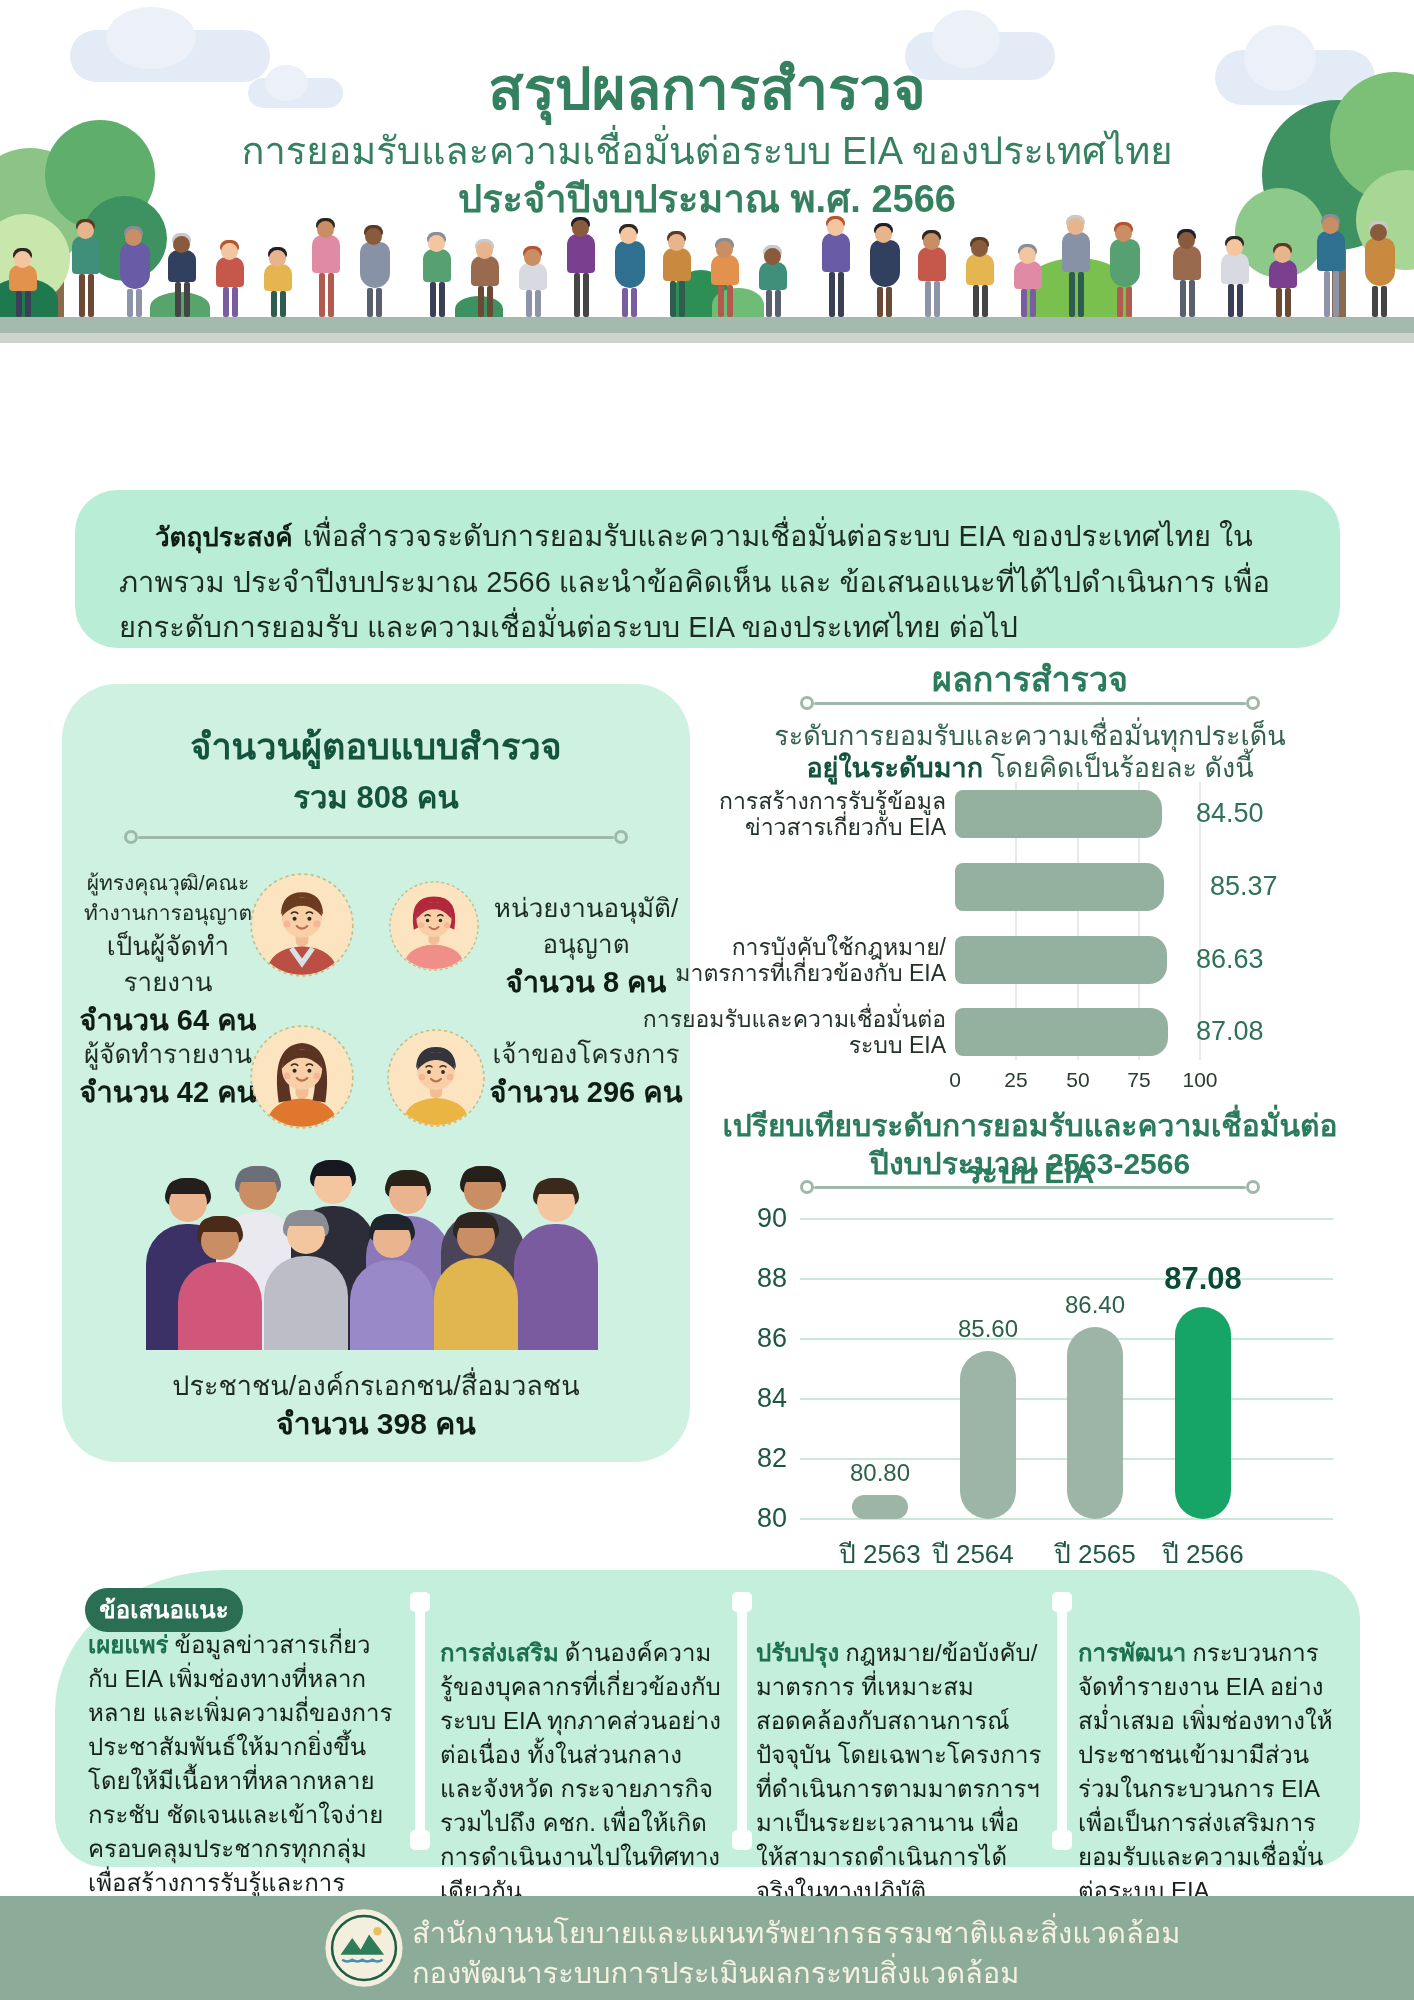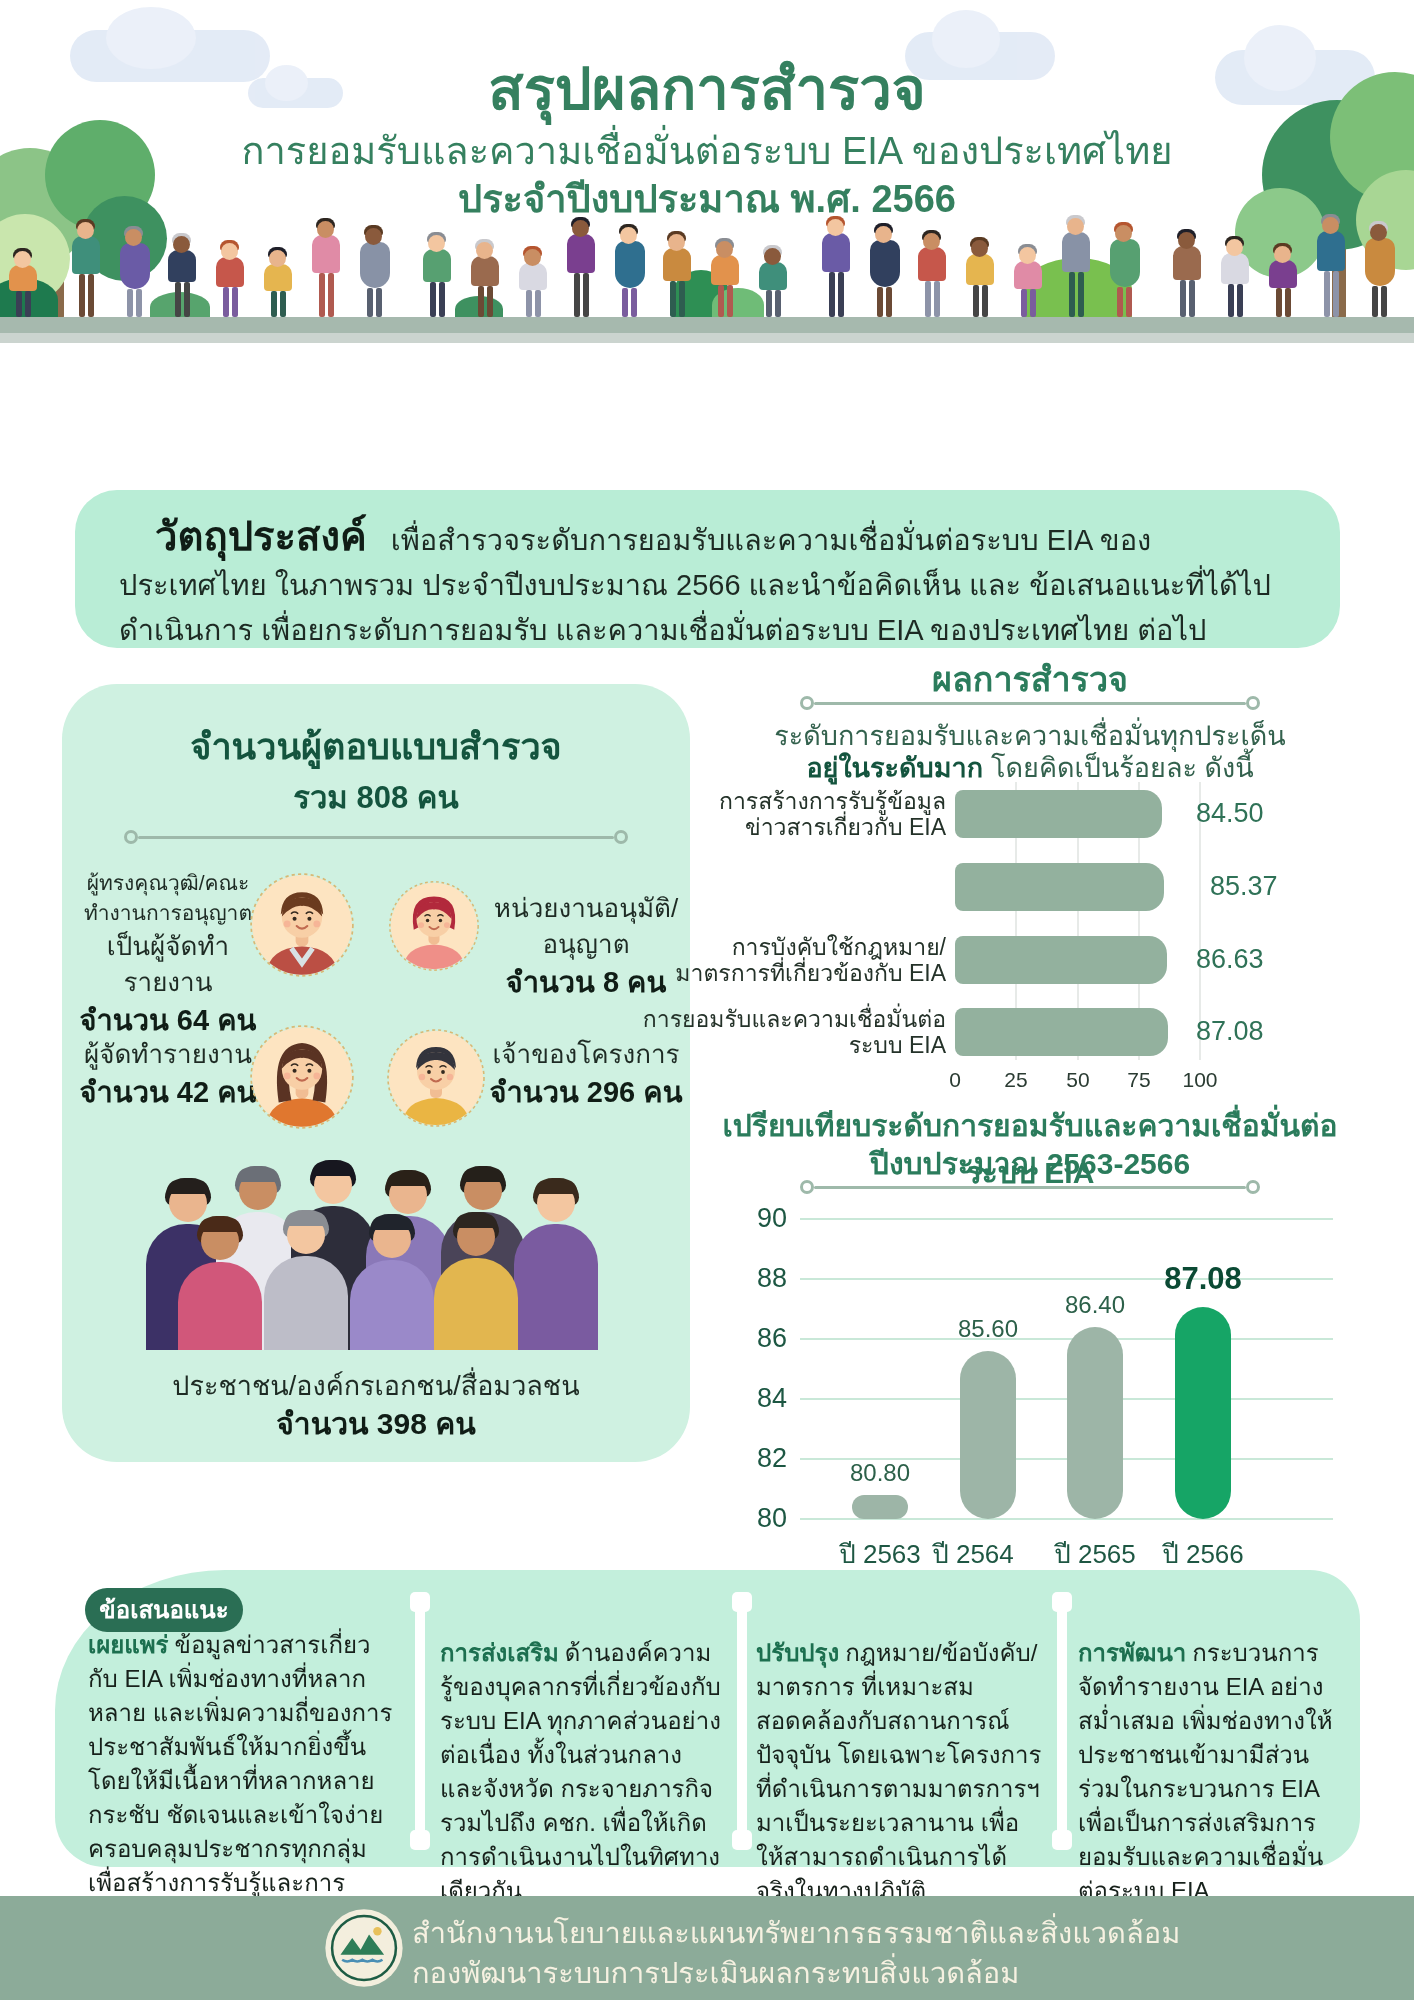--- a/index.html
+++ b/index.html
@@ -24,21 +24,21 @@
   .bush{position:absolute;border-radius:50% 50% 8% 8%;}
   .ground1{position:absolute;left:0;top:317px;width:1414px;height:16px;background:#a6b9ae;}
   .ground2{position:absolute;left:0;top:333px;width:1414px;height:10px;background:#cbd4cf;}
   #crowd{position:absolute;left:0;top:0;width:1414px;height:341px;}
   #crowd .pp{position:absolute;}
 
   
   .objective{position:absolute;left:75px;top:490px;width:1265px;height:158px;background:#b9edd6;
              border-radius:42px;box-sizing:border-box;padding:24px 44px 0 44px;}
   .objective p{margin:0;font-size:29px;line-height:45px;color:#1d2a23;text-indent:36px;}
-  .objective b{font-size:40px;color:#101d16;margin-right:24px;}
+  .objective b{font-size:26px;color:#101d16;margin-right:10px;}
 
   
   .divider{position:absolute;height:3px;background:#9eb9aa;border-radius:2px;}
   .divider::before,.divider::after{content:"";position:absolute;top:-6px;width:8px;height:8px;
       border:3px solid #9eb9aa;border-radius:50%;background:transparent;}
   .divider::before{left:-14px;}
   .divider::after{right:-14px;}
 
   
   .panel{position:absolute;left:62px;top:684px;width:628px;height:778px;background:#cff1e1;

